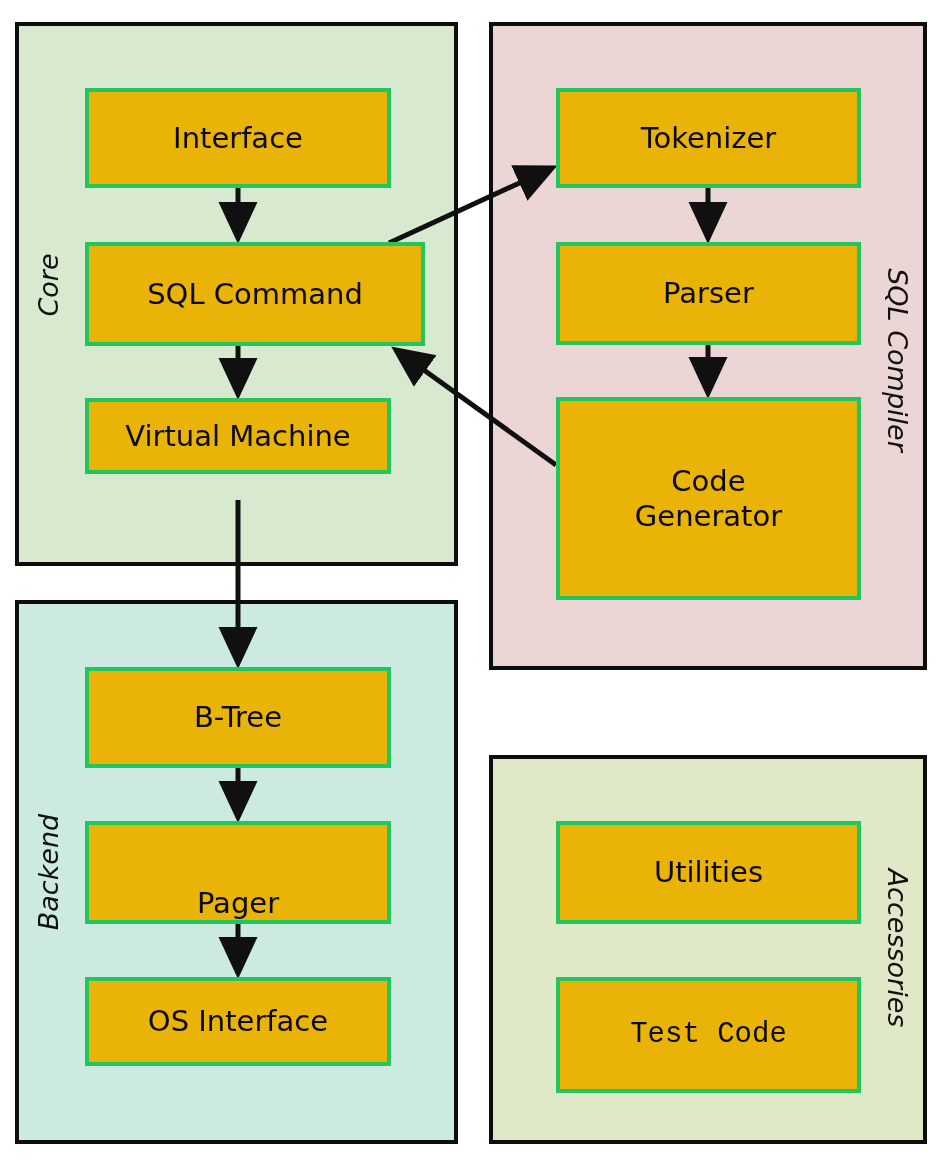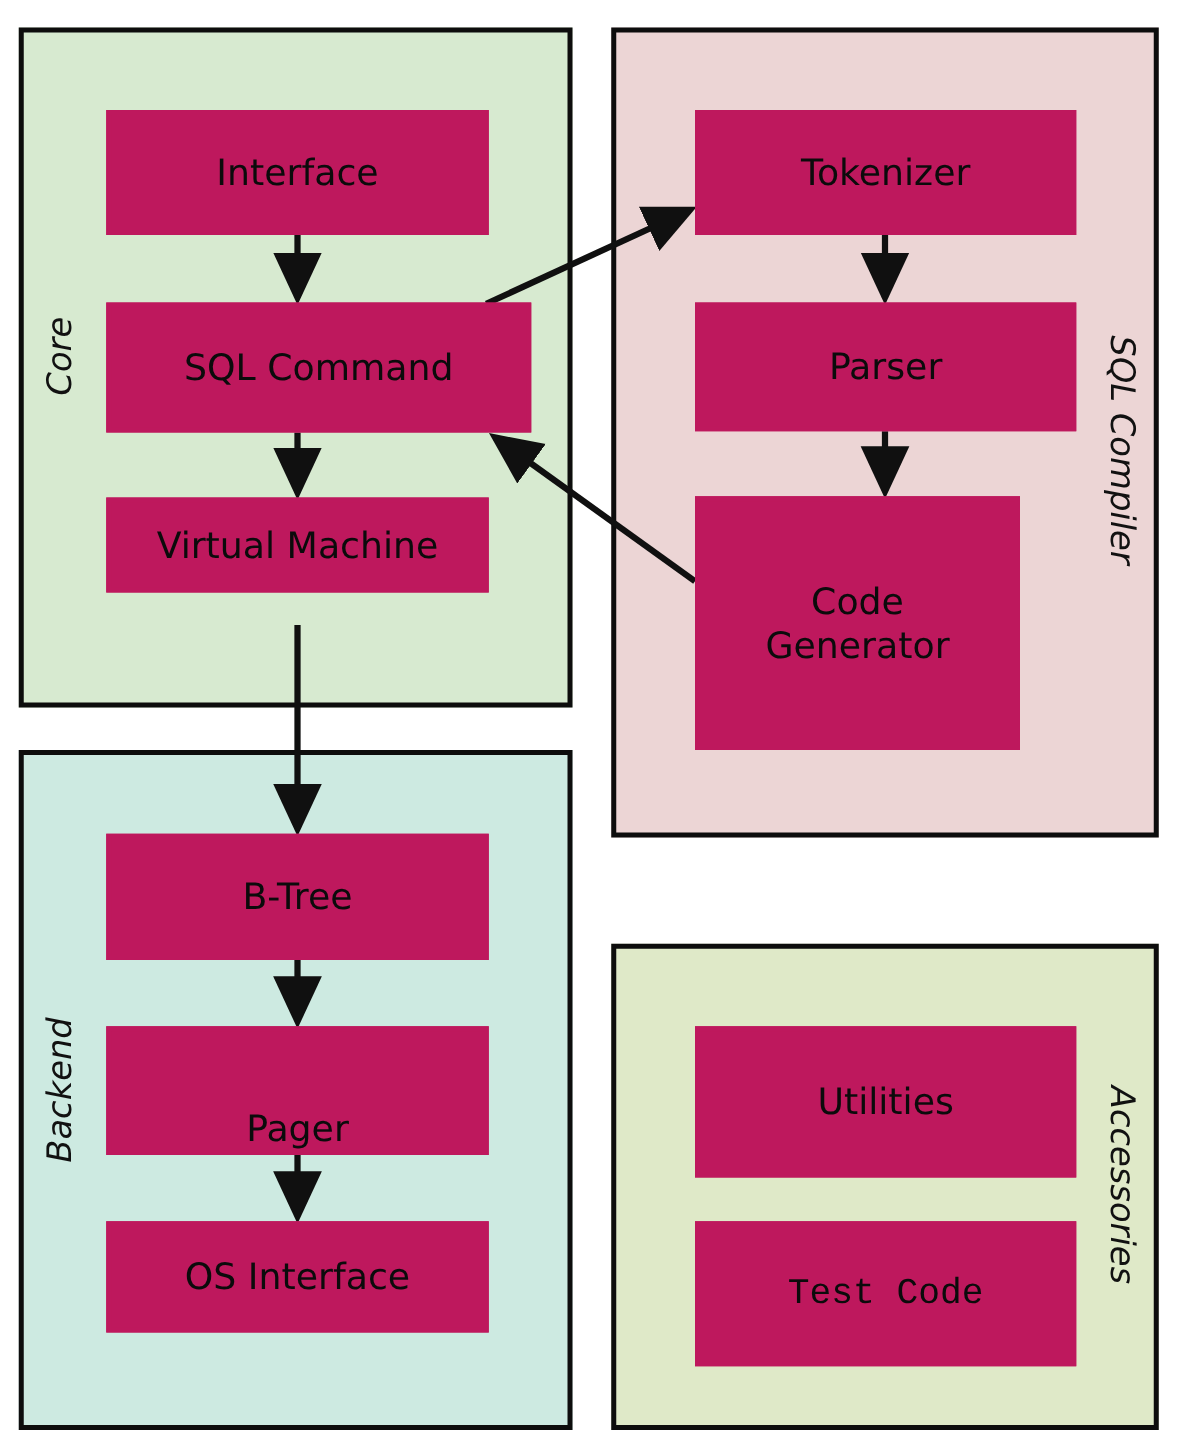--- a/index.html
+++ b/index.html
@@ -53,22 +53,22 @@
     transform: translate(-50%, -50%) rotate(90deg);
   }
   .label-accessories {
     left: 897px; top: 948px;
     transform: translate(-50%, -50%) rotate(90deg);
   }
 
   
   .node {
     position: absolute;
-    border: 4px solid #be185d;
-    background: #be185d;
+    border: 4px solid #22c55e;
+    background: #eab308;
     box-sizing: border-box;
     display: flex;
     align-items: center;
     justify-content: center;
     text-align: center;
     font-size: 29px;
     color: #0b0b0b;
     line-height: 1.18;
     z-index: 3;
   }
@@ -78,22 +78,22 @@
   .n-sqlcmd      { left: 85px; top: 242px; width: 340px; height: 104px; }
   .n-vm          { left: 85px; top: 398px; width: 306px; height: 76px; }
   .n-btree       { left: 85px; top: 667px; width: 306px; height: 101px; }
   .n-pager       { left: 85px; top: 821px; width: 306px; height: 103px; align-items: flex-end; }
   .n-osinterface { left: 85px; top: 977px; width: 306px; height: 89px; }
 
   
   .n-tokenizer = { }
   .n-tokenizer   { left: 556px; top: 88px;  width: 305px; height: 100px; }
   .n-parser      { left: 556px; top: 242px; width: 305px; height: 103px; }
-  .n-codegen     { left: 556px; top: 397px; width: 260px; height: 203px; }
-  .n-utilities   { left: 556px; top: 821px; width: 305px; height: 121px; }
+  .n-codegen     { left: 556px; top: 397px; width: 305px; height: 203px; }
+  .n-utilities   { left: 556px; top: 821px; width: 305px; height: 103px; }
   .n-testcode    { left: 556px; top: 977px; width: 305px; height: 116px; font-family: Liberation Mono, monospace; }
 
   
   #connectors {
     position: absolute;
     left: 0; top: 0;
     width: 943px;
     height: 1160px;
     z-index: 2;
     pointer-events: none;

